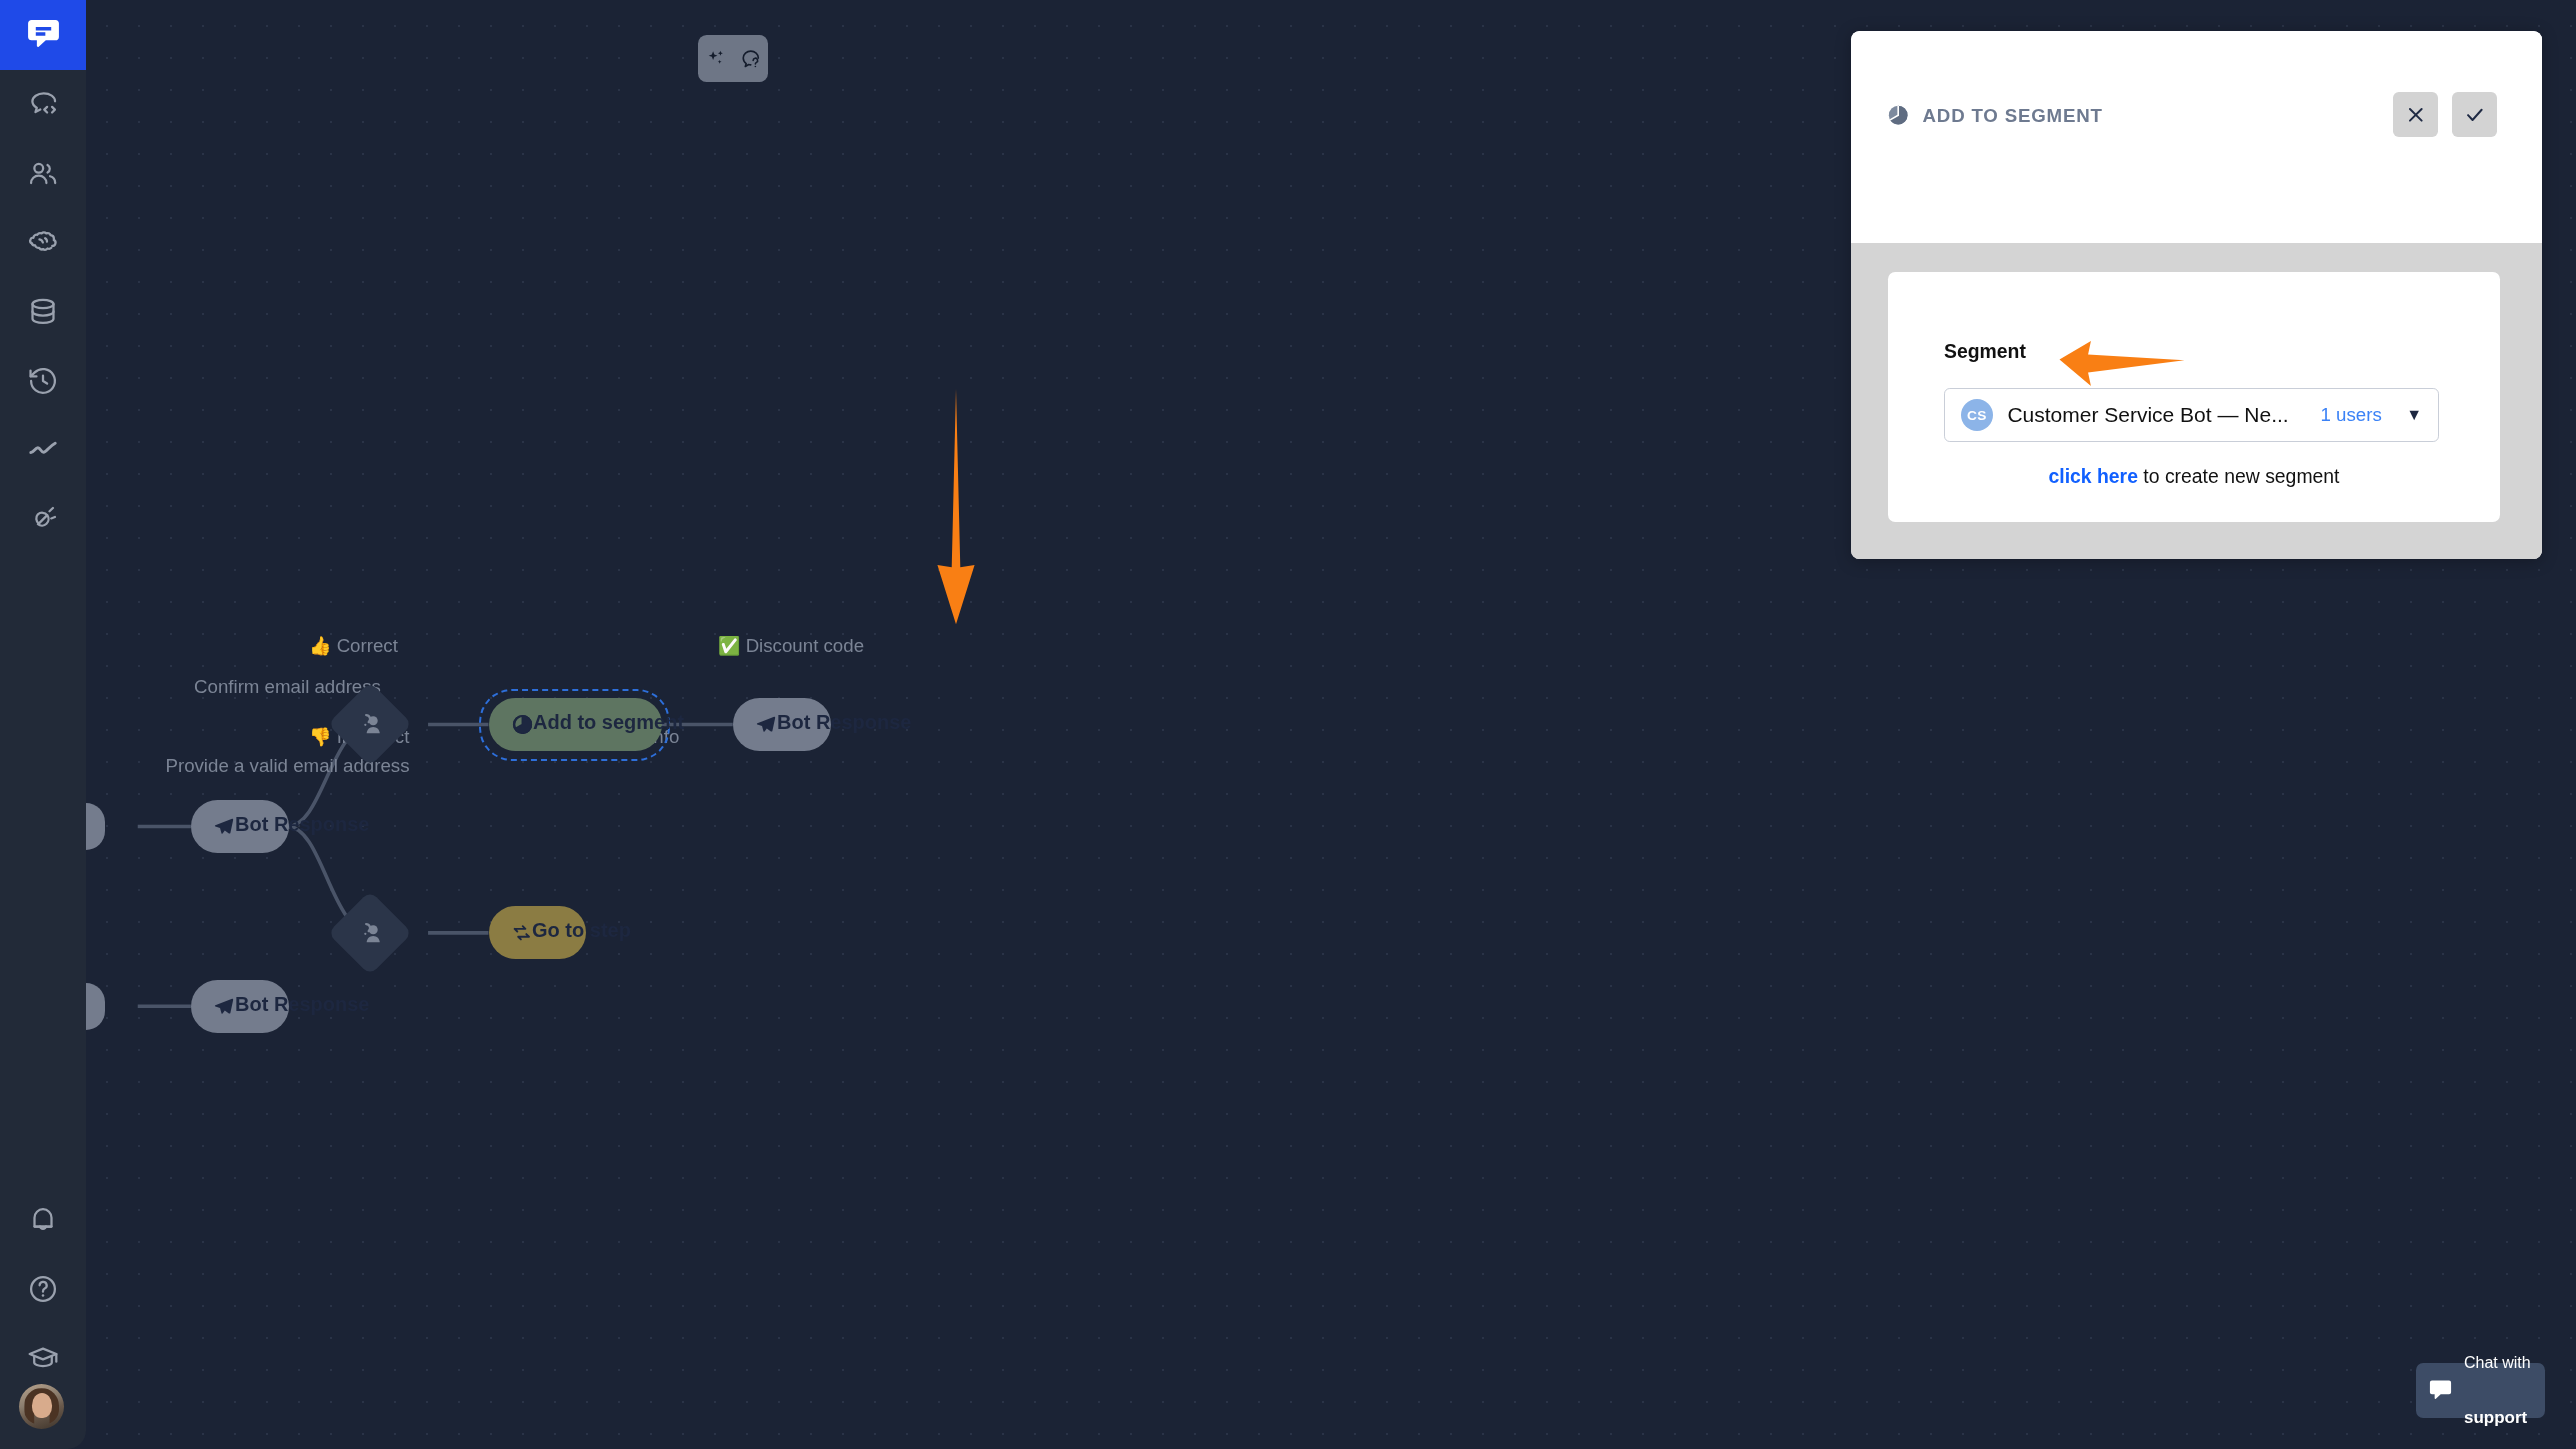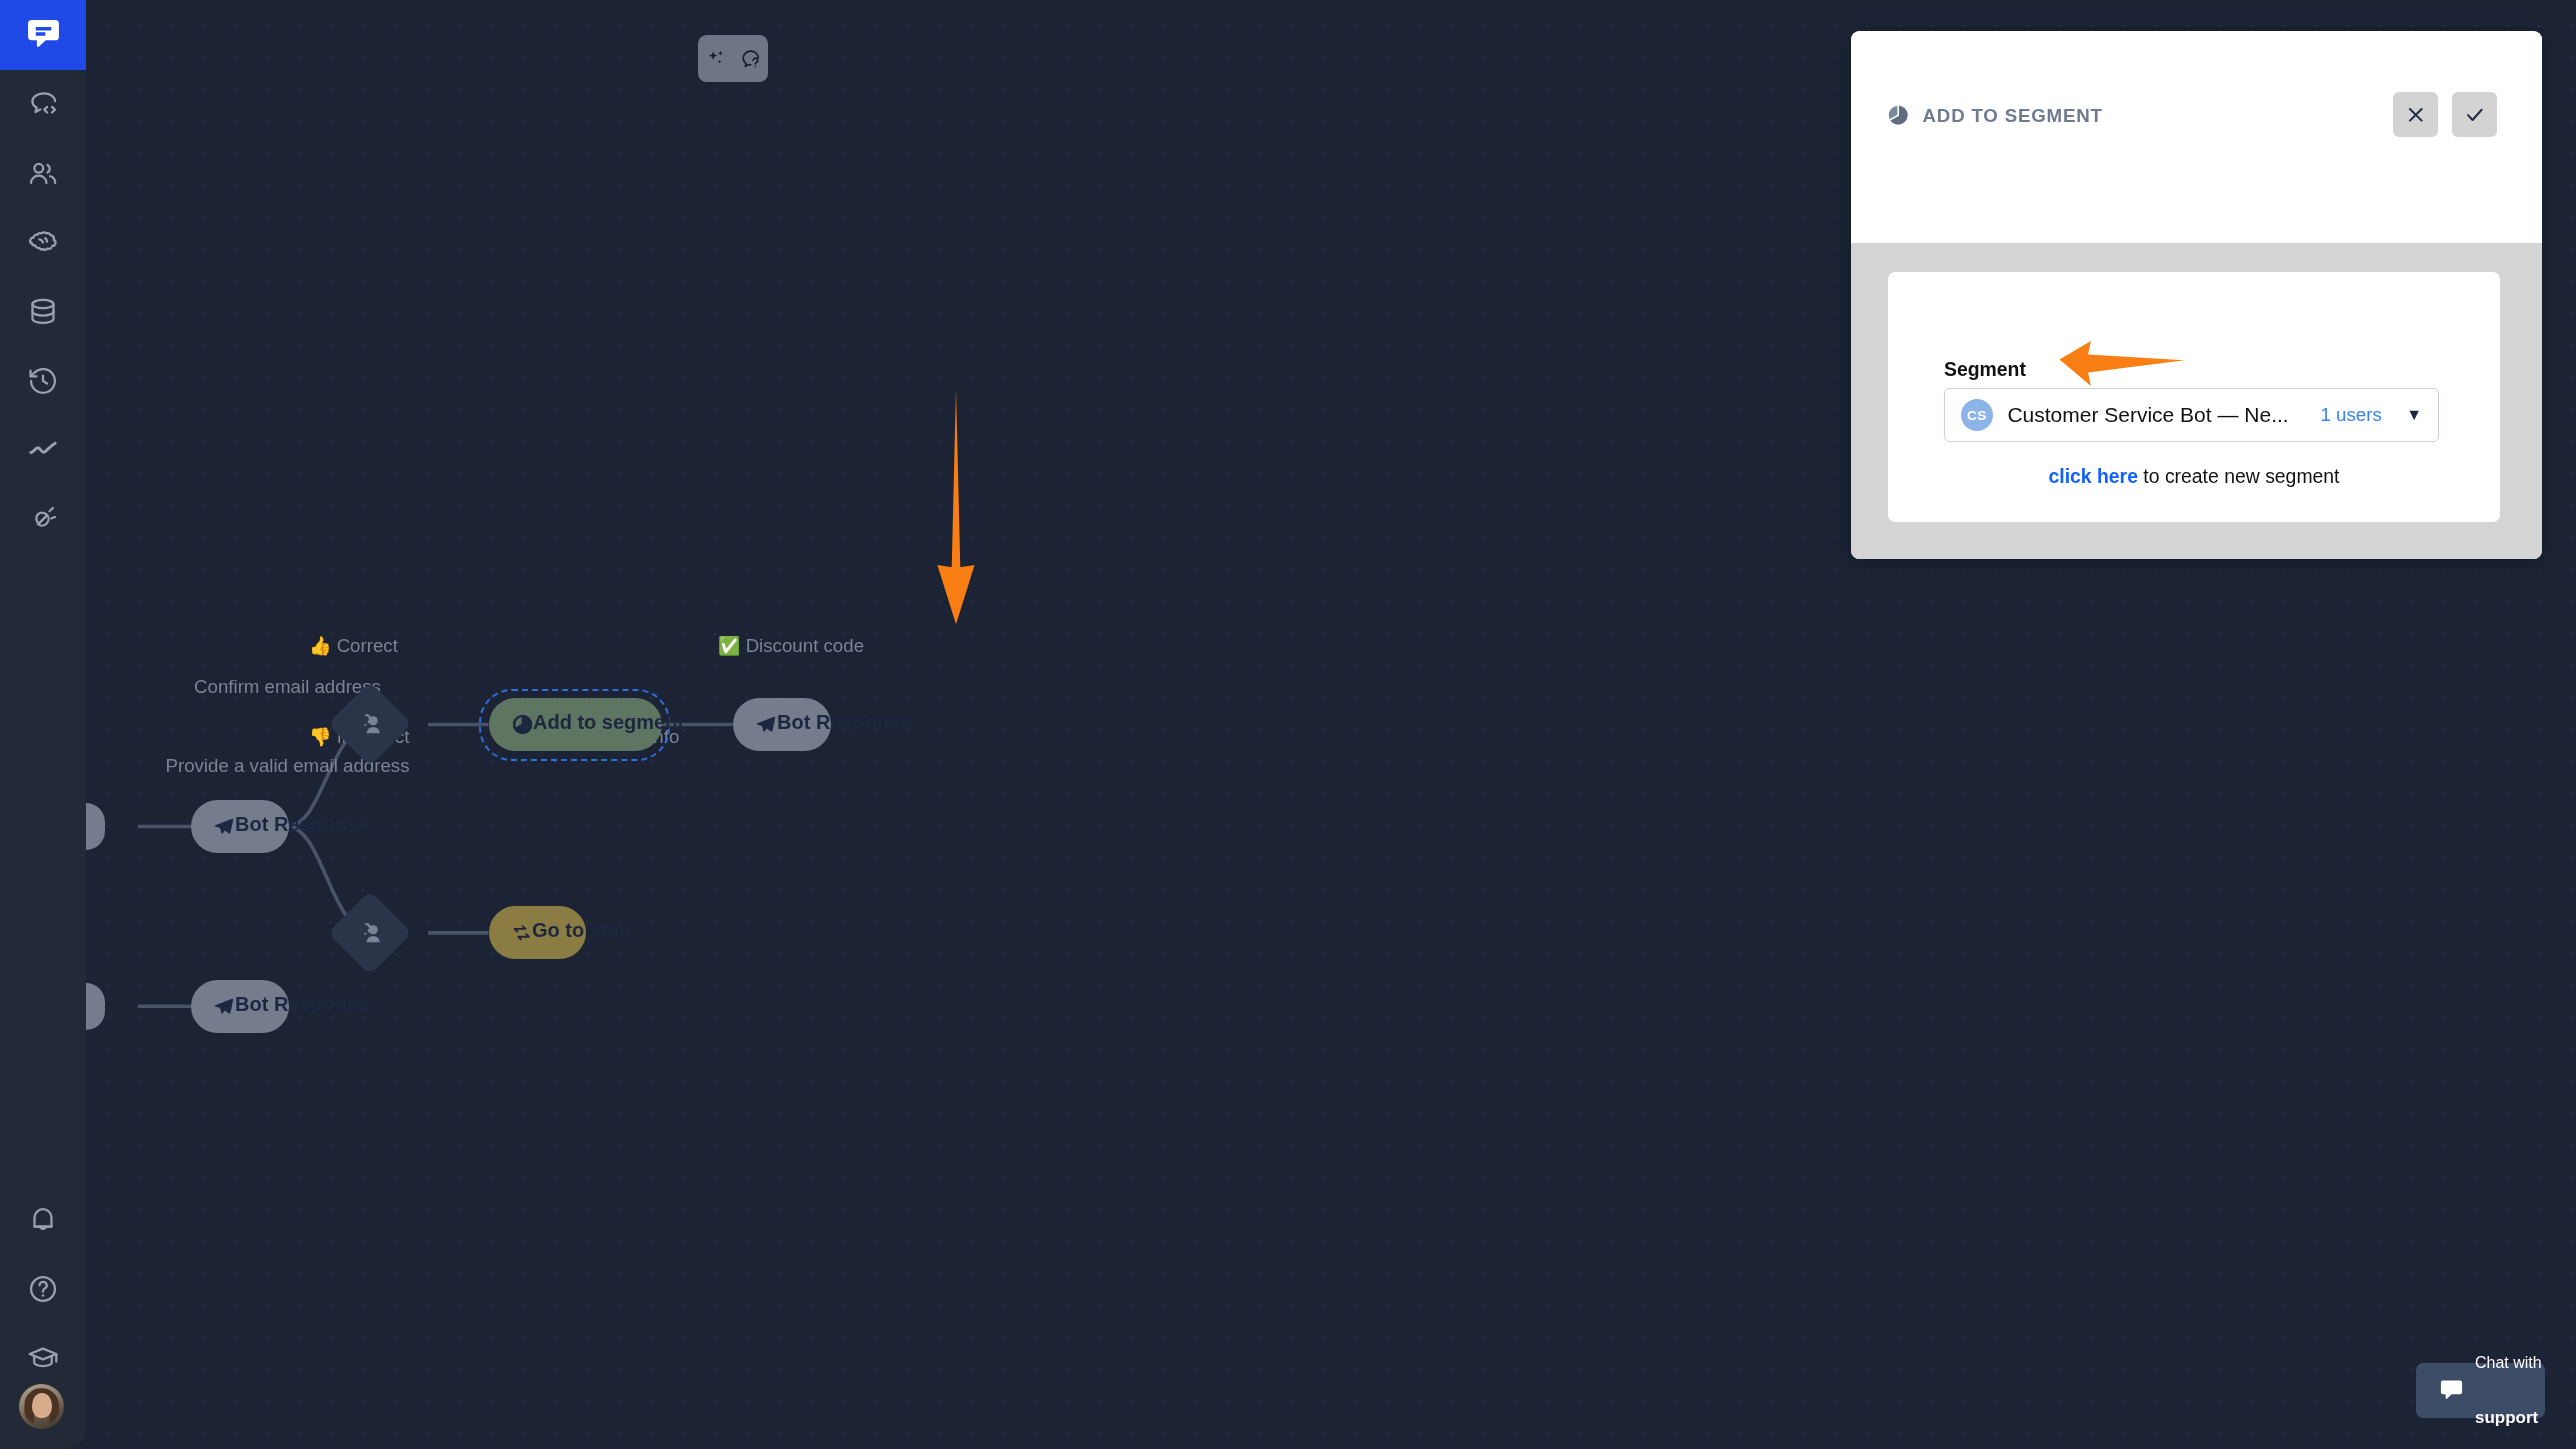--- a/index.html
+++ b/index.html
@@ -185,21 +185,21 @@
     position: absolute; left: 0; top: 212px;
     width: 691px; height: 316px;
     background: #d4d4d4;
   }
   #segment-card {
     position: absolute; left: 37px; top: 29px;
     width: 612px; height: 250px;
     background: #fff; border-radius: 7.2px;
   }
   #segment-label {
-    position: absolute; left: 56px; top: 86px;
+    position: absolute; left: 56px; top: 68px;
     font-size: 19.4px; font-weight: 700; color: #111; text-align: right;
   }
   #segment-select {
     position: absolute; left: 56px; top: 116px;
     width: 495px; height: 54px;
     border: 1.4px solid #c9ced8; border-radius: 5.8px;
     background: #fff;
     display: flex; align-items: center; padding: 0 16px; gap: 14.4px;
   }
   #segment-avatar {
@@ -218,21 +218,21 @@
   }
   #create-segment-link { color: #1160ff; font-weight: 700; }
   #panel-arrow { position: absolute; left: 171px; top: 69px; }
 
   
   #chat-support {
     position: absolute; left: 2416px; top: 1363px;
     width: 129px; height: 55px;
     background: #3d4c66; border-radius: 7.2px;
     display: flex; align-items: center; gap: 10px;
-    padding-left: 22px;
+    padding-left: 11px;
     z-index: 35;
   }
   #chat-support-text { color: #fff; font-size: 16px; line-height: 1.12; }
   #chat-support-text .b { font-weight: 700; font-size: 17px; display: block; margin-top: 37px; }
   #chat-support-icon { color: #fff; display: flex; flex: 0 0 auto; }
 </style>
 </head>
 <body>
 
 <div id="left-rail">

